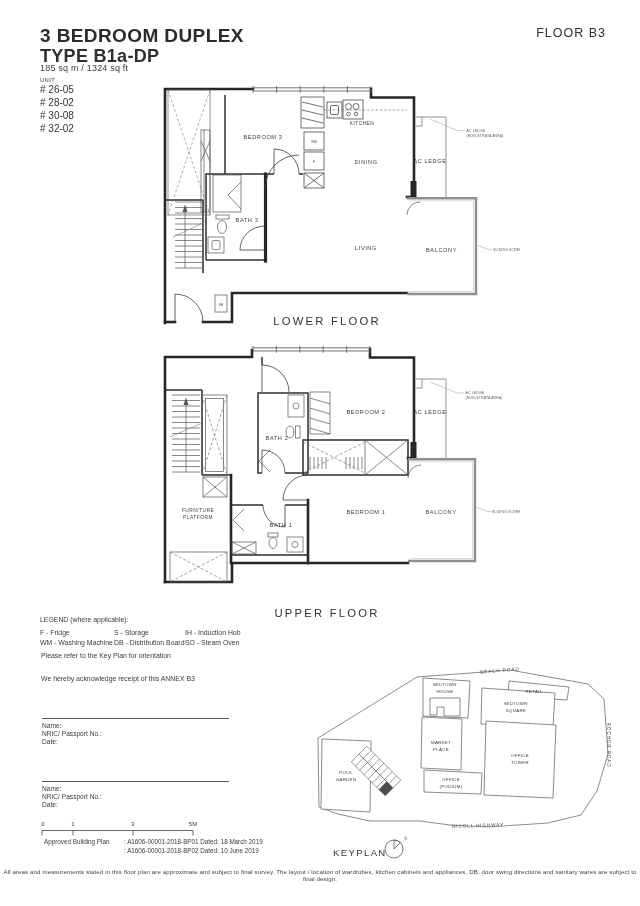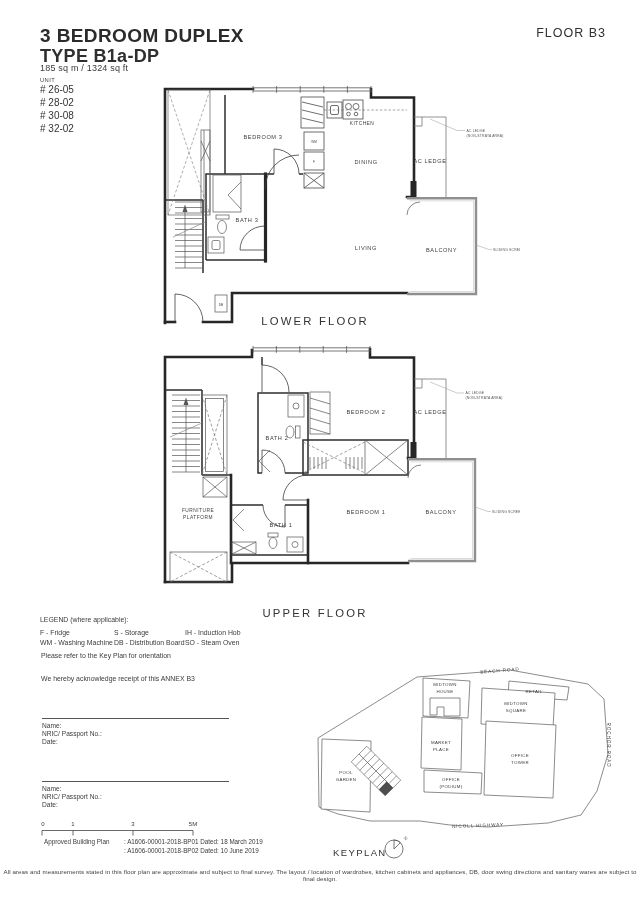--- a/index.html
+++ b/index.html
@@ -7,21 +7,21 @@
     position:relative; width:640px; height:906px; background:#ffffff;
     font-family:"Liberation Sans", sans-serif; color:#333; overflow:hidden;
   }
   .abs { position:absolute; }
   .title { font-size:19px; font-weight:bold; letter-spacing:0.4px; color:#2b2b2b; }
   .subtitle { font-size:18px; font-weight:bold; letter-spacing:0.3px; color:#2f2f2f; }
   .area { font-size:9px; color:#3a3a3a; letter-spacing:0.2px; }
   .unitlbl { font-size:5.8px; color:#444; letter-spacing:0.4px; }
   .unit { font-size:10px; color:#333; line-height:13px; }
   .annex { font-size:12.5px; letter-spacing:1px; color:#2f2f2f; }
-  .floorcap { font-size:11.3px; letter-spacing:2.2px; color:#333; text-align:center; }
+  .floorcap { font-size:11.3px; letter-spacing:2.2px; color:#333; text-align:center;padding-left:12px; }
   .leg-title { font-size:6.9px; color:#3a3a3a; }
   .leg-item { font-size:6.9px; color:#3a3a3a; position:absolute; white-space:nowrap; }
   .note { font-size:6.9px; color:#3a3a3a; }
   .sig { position:absolute; left:42px; width:187px; border-top:0.8px solid #555; padding-top:3px; }
   .sig div { font-size:6.6px; color:#3a3a3a; line-height:7.8px; }
   .appr { font-size:6.3px; color:#3a3a3a; white-space:nowrap; }
   .disclaimer { font-size:6.15px; color:#3f3f3f; text-align:center; width:640px; letter-spacing:0.1px; }
   
   svg text { font-family:"Liberation Sans", sans-serif; }
   .rl  { font-size:5.6px; fill:#3d3d3d; letter-spacing:0.6px; text-anchor:middle; }

